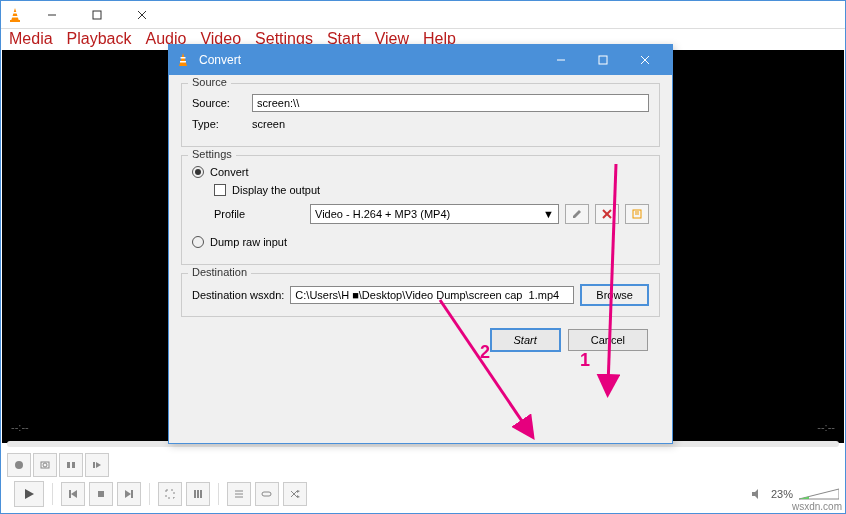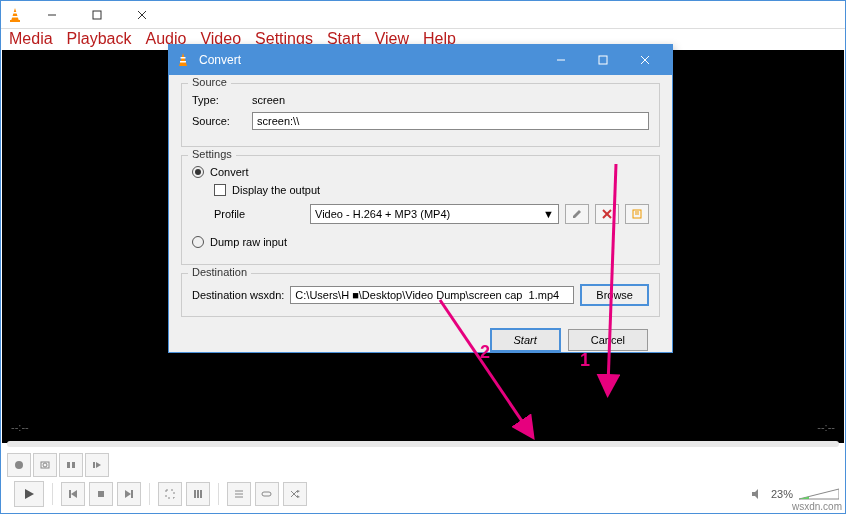--- a/index.html
+++ b/index.html
@@ -25,21 +25,21 @@
 .toolbar-top { position: absolute; bottom: 36px; left: 6px; display: flex; gap: 2px; }
 .toolbar-bottom { position: absolute; bottom: 6px; left: 13px; right: 6px; display: flex; align-items: center; gap: 4px; }
 .tb-btn { width: 24px; height: 24px; border: 1px solid #ccc; background: #f5f5f5; display: flex; align-items: center; justify-content: center; color: #555; font-size: 12px; }
 .tb-btn.big { width: 30px; height: 26px; }
 .sep { width: 1px; height: 22px; background: #ddd; margin: 0 4px; }
 .spacer { flex: 1; }
 .vol-area { display: flex; align-items: center; gap: 6px; font-size: 11px; color: #555; }
 .vol-tri { width: 40px; height: 14px; position: relative; }
 
 
-.dialog { position: absolute; top: 44px; left: 168px; width: 505px; height: 309px; background: #f0f0f0; border: 1px solid #4a90d9; box-shadow: 2px 2px 8px rgba(0,0,0,0.2); }
+.dialog { position: absolute; top: 44px; left: 168px; width: 505px; height: 400px; background: #f0f0f0; border: 1px solid #4a90d9; box-shadow: 2px 2px 8px rgba(0,0,0,0.2); }
 .dlg-title { height: 30px; background: #4a90d9; color: #fff; display: flex; align-items: center; padding: 0 6px; font-size: 12px; }
 .dlg-title .cone { width: 16px; height: 16px; margin-right: 8px; }
 .dlg-title-text { flex: 1; }
 .dlg-win-btn { width: 42px; height: 30px; display: flex; align-items: center; justify-content: center; color: #fff; }
 
 .dlg-body { padding: 8px 12px; }
 .fieldset { border: 1px solid #ccc; margin-bottom: 8px; padding: 10px 10px; position: relative; }
 .legend { position: absolute; top: -8px; left: 6px; background: #f0f0f0; padding: 0 4px; font-size: 11px; color: #333; }
 .row { display: flex; align-items: center; margin-bottom: 6px; font-size: 11px; }
 .row label { width: 60px; }
@@ -248,26 +248,26 @@
           <line x1="1" y1="1" x2="9" y2="9" stroke="#fff"></line>
           <line x1="9" y1="1" x2="1" y2="9" stroke="#fff"></line>
         </svg>
       </div>
   </div>
 
   <div class="dlg-body">
     <div class="fieldset">
       <span class="legend">Source</span>
       <div class="row">
+        <label>Source:</label>
+        <input class="text-input" readonly="" value="screen:\\" style="">
+      </div>
+      <div class="row">
         <label>Type:</label>
         <span class="static-text">screen</span>
-      </div>
-      <div class="row">
-        <label>Source:</label>
-        <input class="text-input" readonly="" value="screen:\\" style="">
       </div>
     </div>
 
     <div class="fieldset">
       <span class="legend">Settings</span>
       <div class="radio">
         <span class="radio-ring checked"></span>
         <span>Convert</span>
       </div>
       <div class="checkbox">

